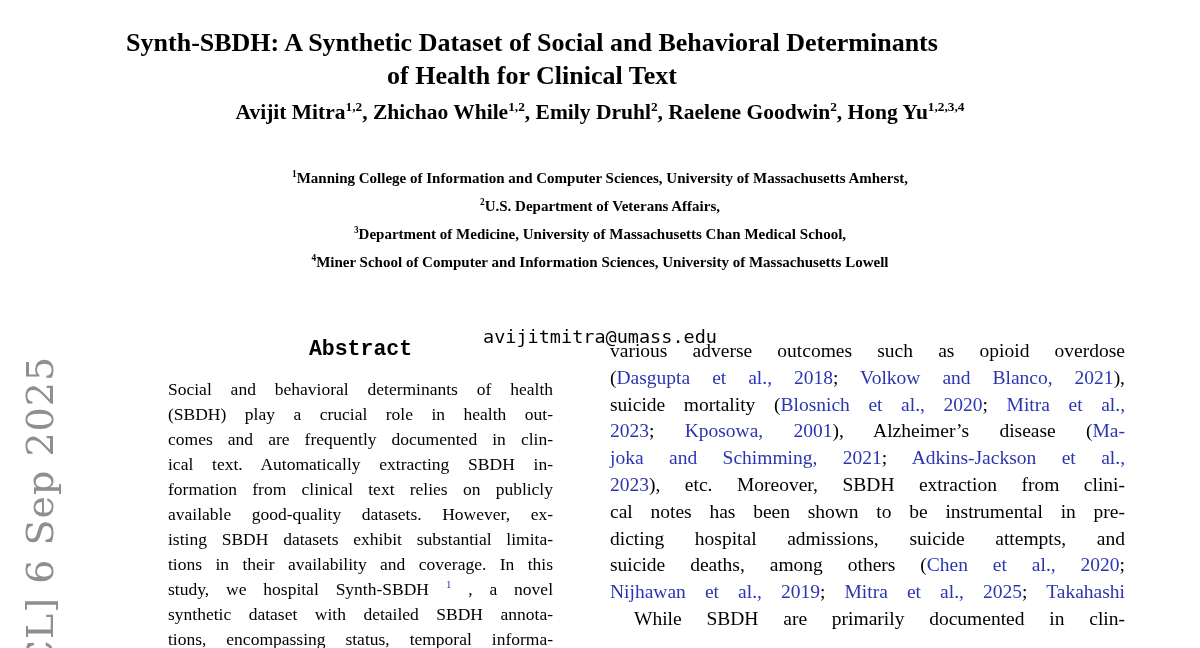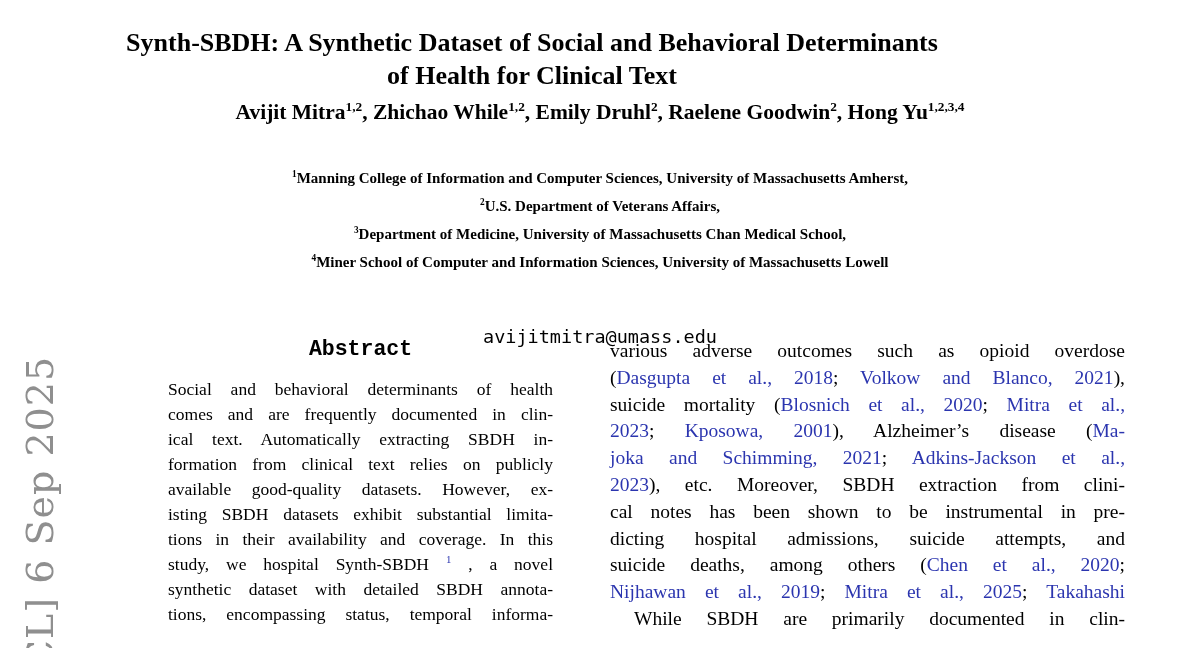--- a/index.html
+++ b/index.html
@@ -102,20 +102,21 @@
       <div class="line"><span class="sup">3</span><span>Department of Medicine, University of Massachusetts Chan Medical School,</span></div>
       <div class="line"><span class="sup">4</span><span>Miner School of Computer and Information Sciences, University of Massachusetts Lowell</span></div>
     </div>
 
   <div class="email">avijitmitra@umass.edu</div>
 
   <div class="abstract-heading">Abstract</div>
 
   <div class="abstract-body">
       <div class="line"><span>Social and behavioral determinants of health</span></div>
+      <div class="line"><span>(SBDH) play a crucial role in health out-</span></div>
       <div class="line"><span>comes and are frequently documented in clin-</span></div>
       <div class="line"><span>ical text.  Automatically extracting SBDH in-</span></div>
       <div class="line"><span>formation from clinical text relies on publicly</span></div>
       <div class="line"><span>available good-quality datasets. However, ex-</span></div>
       <div class="line"><span>isting SBDH datasets exhibit substantial limita-</span></div>
       <div class="line"><span>tions in their availability and coverage. In this</span></div>
       <div class="line"><span>study, we hospital Synth-SBDH </span><span class="sup-link">1</span><span> , a novel</span></div>
       <div class="line"><span>synthetic dataset with detailed SBDH annota-</span></div>
       <div class="line"><span>tions, encompassing status, temporal informa-</span></div>
     </div>

